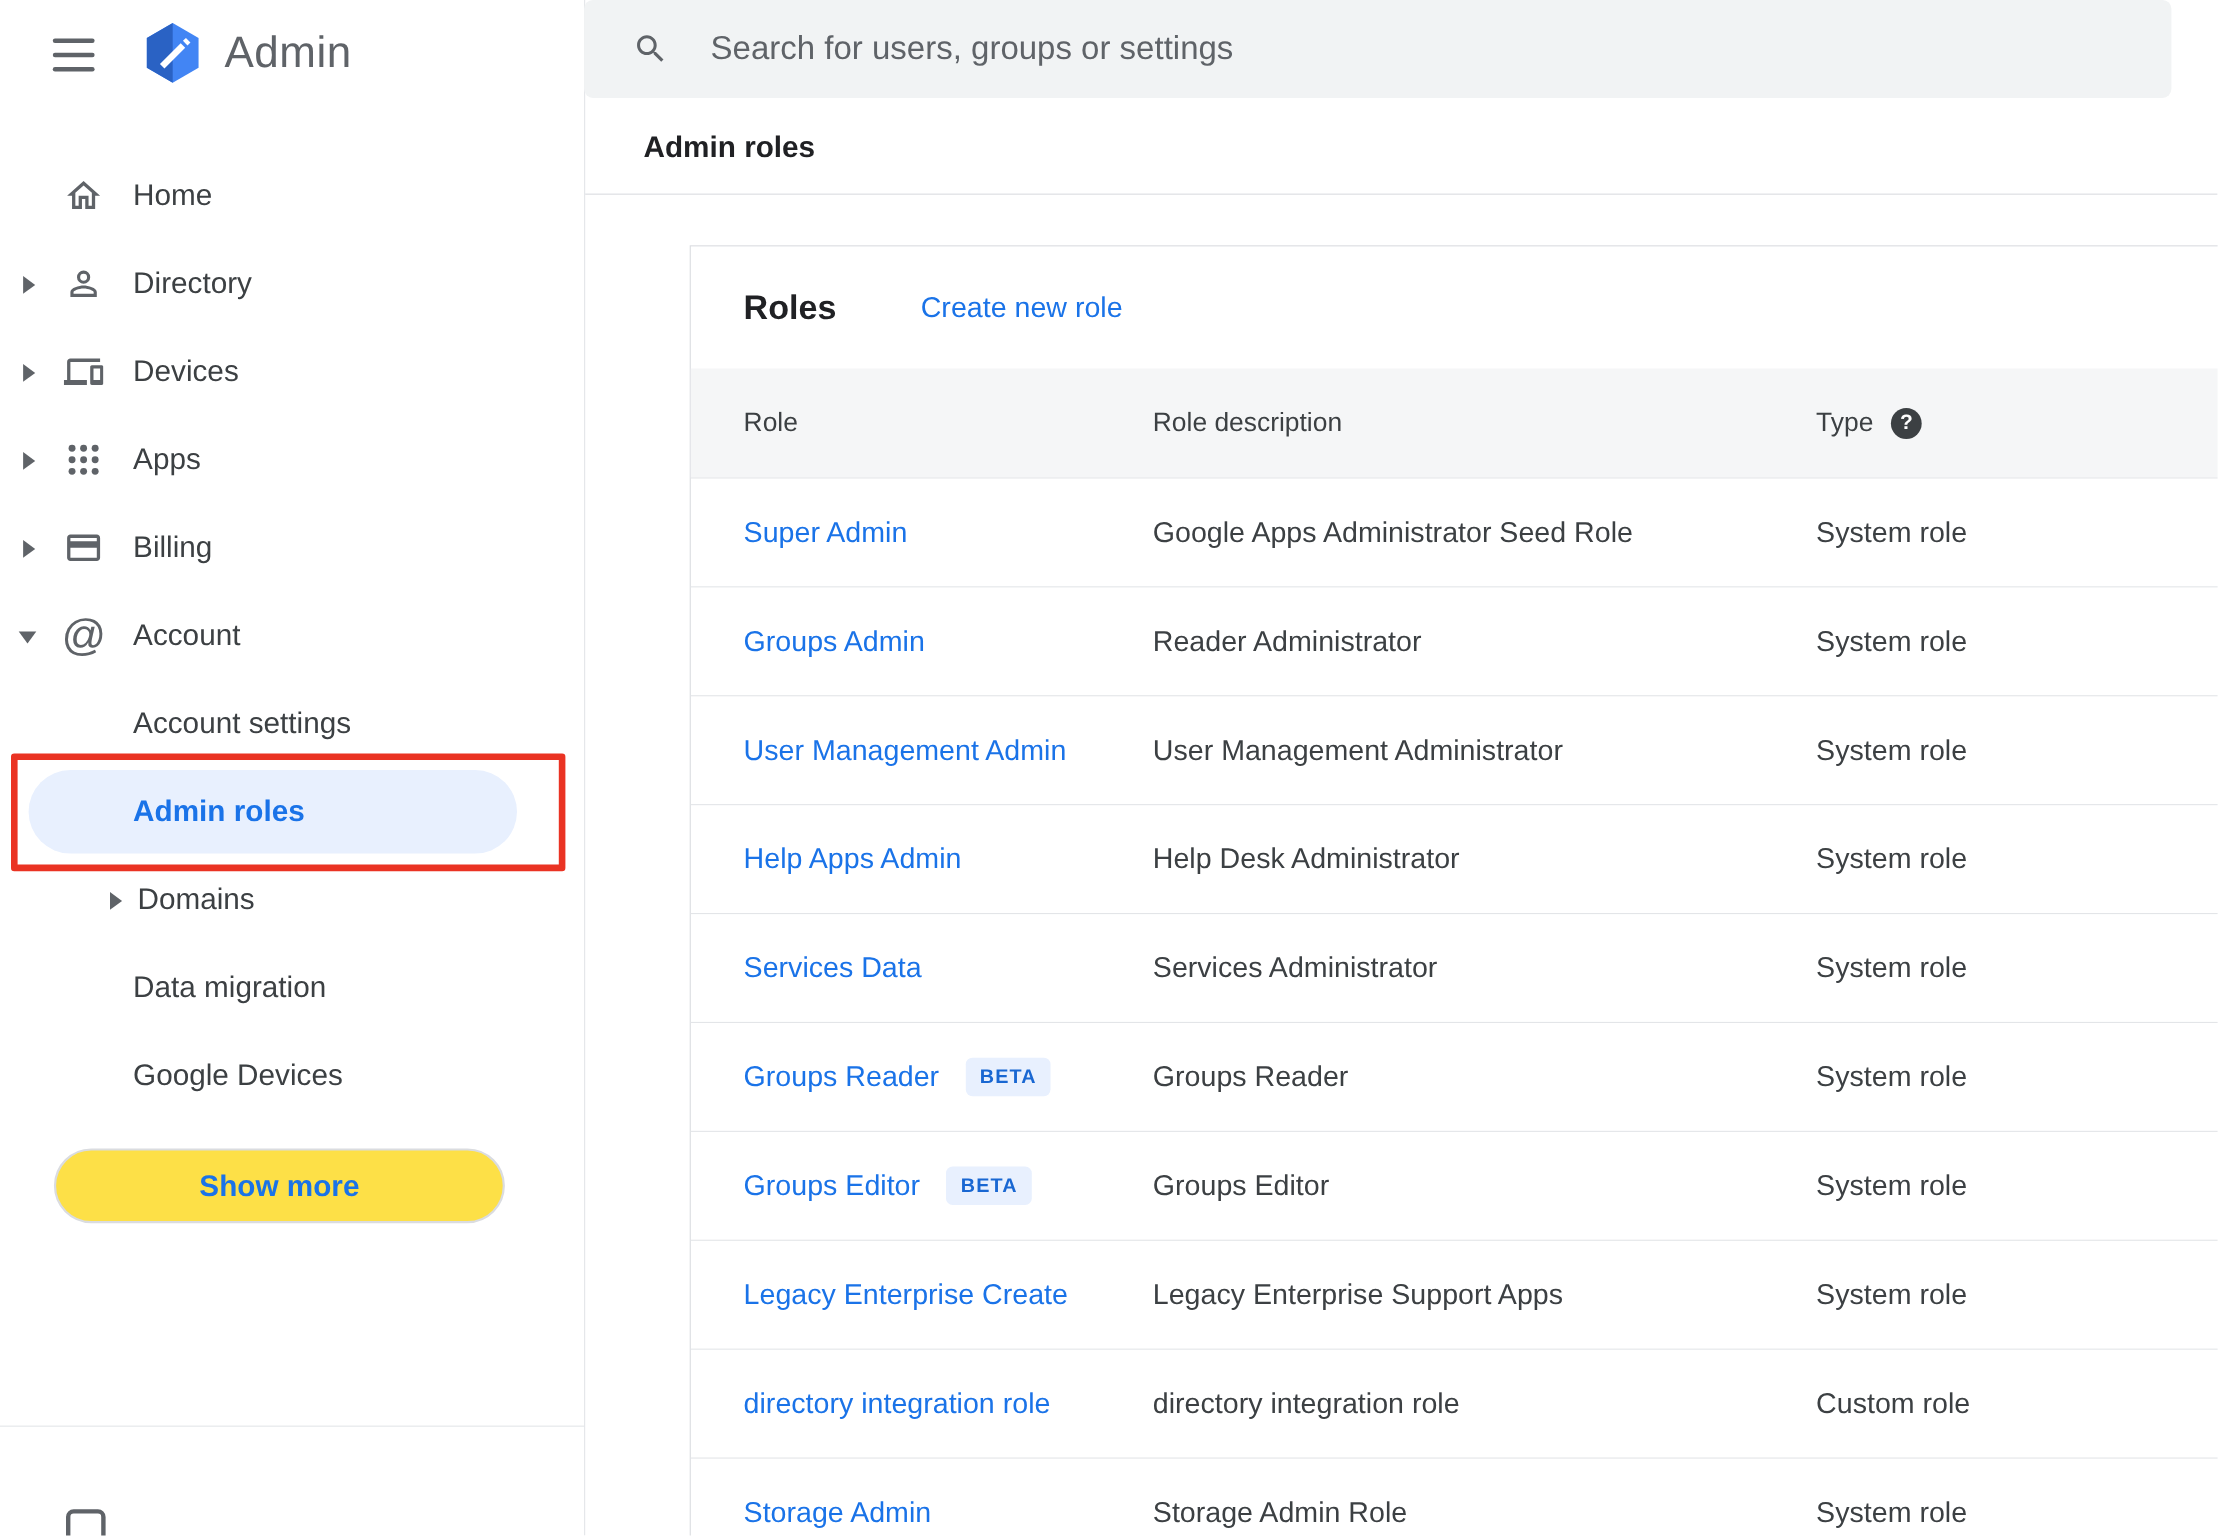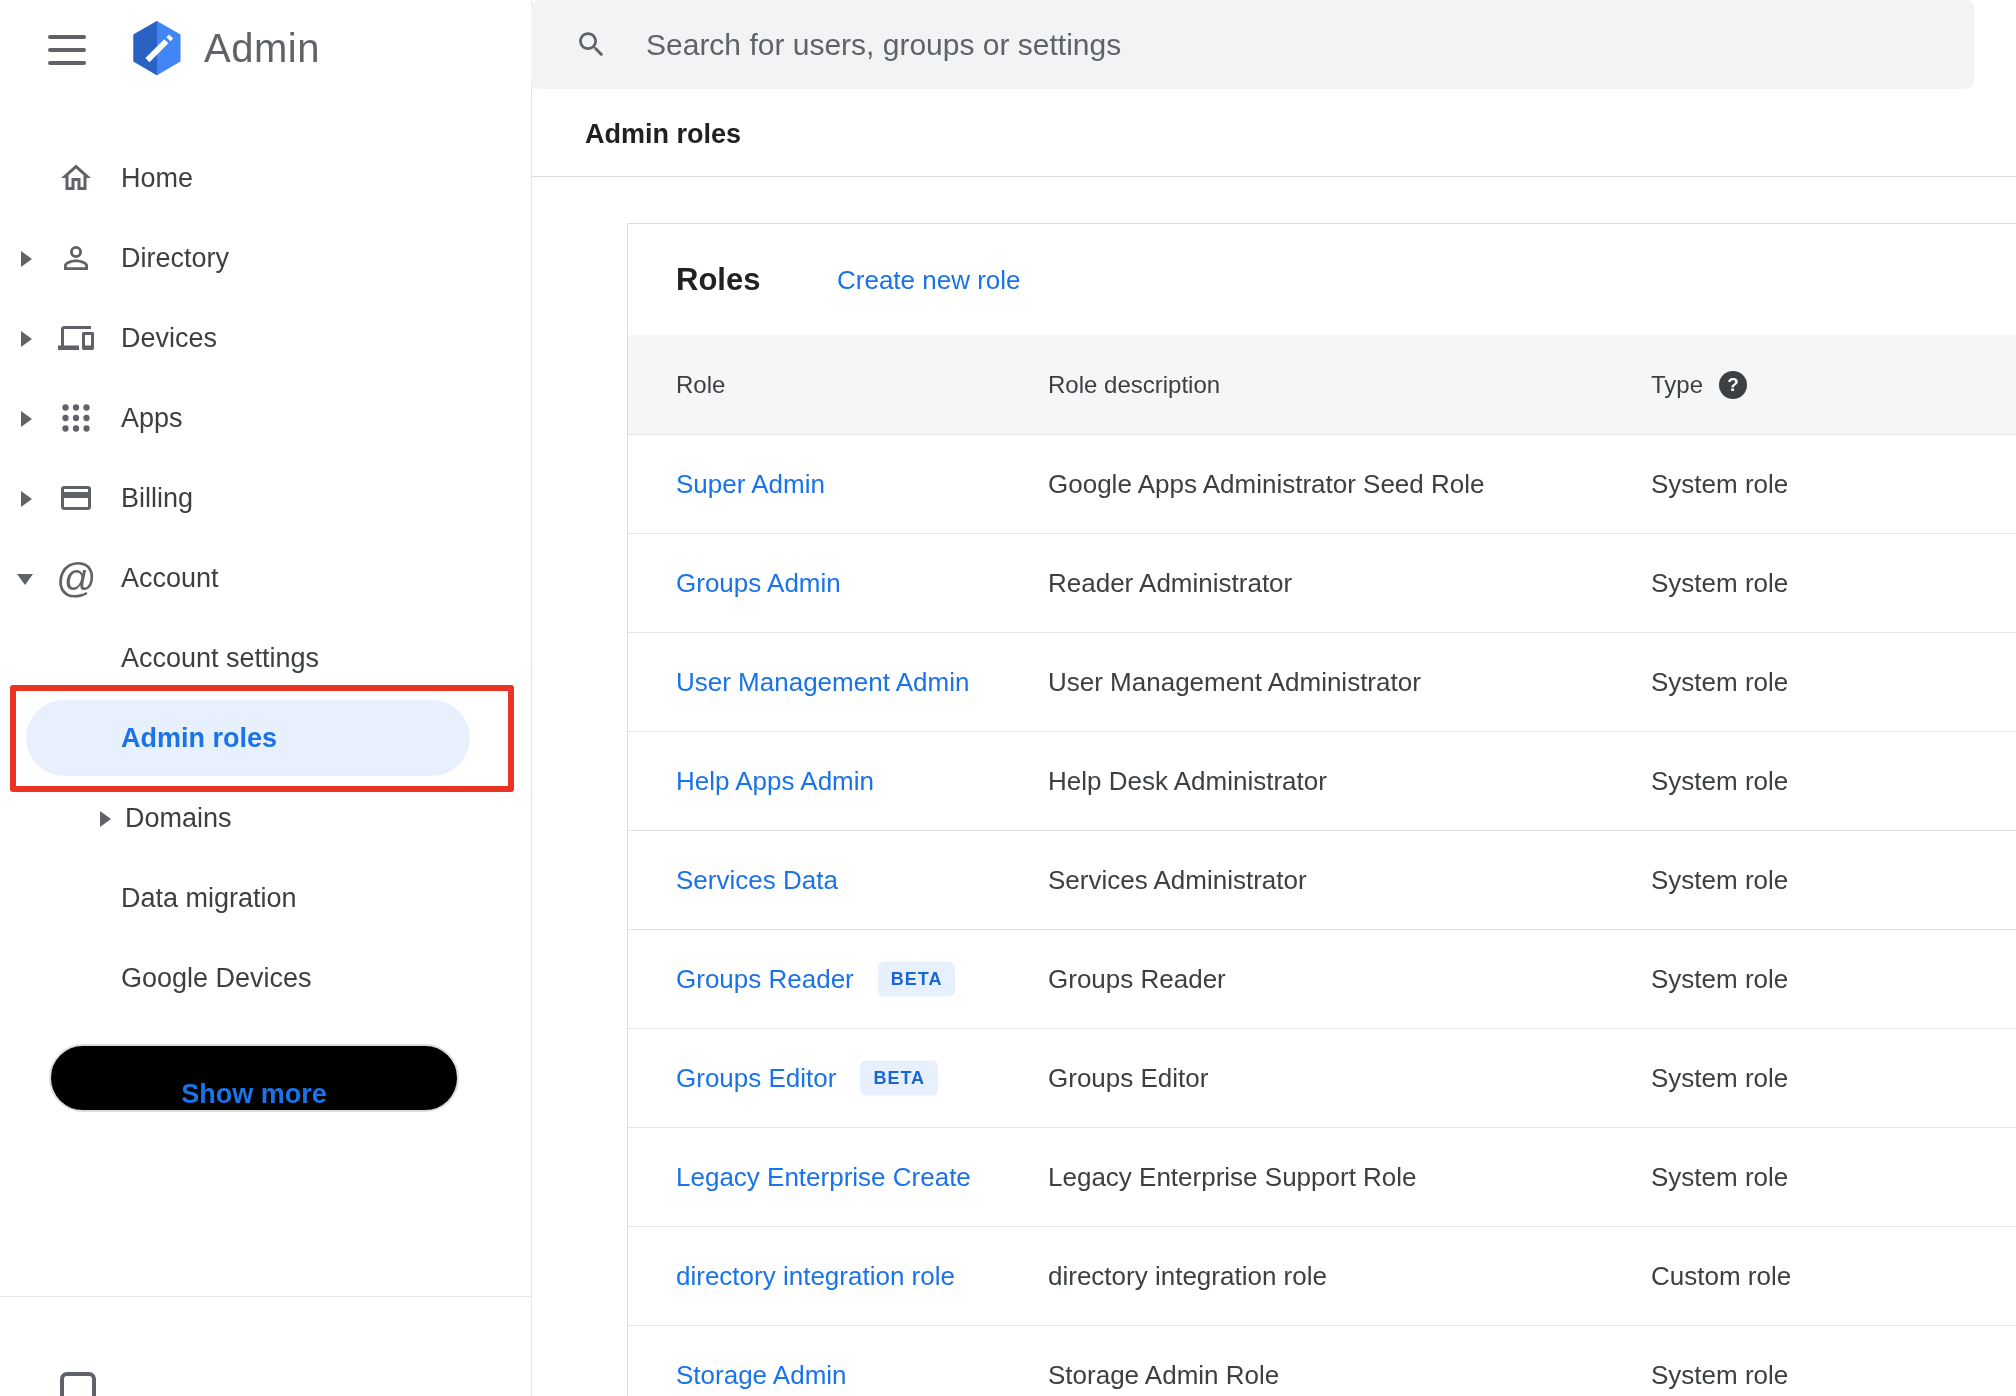--- a/index.html
+++ b/index.html
@@ -21,21 +21,21 @@
   .chev-d{position:absolute;left:17px;top:36px;width:0;height:0;border-left:8px solid transparent;border-right:8px solid transparent;border-top:11px solid #5f6368;}
   .chev-sub{left:100px;}
   .nav-icon{position:absolute;left:58px;top:22px;width:36px;height:36px;fill:#5f6368;}
   .at-glyph{position:absolute;left:56px;top:18px;font-size:40px;color:#5f6368;}
   .nav-label{position:absolute;left:121px;top:50%;transform:translateY(-50%);font-size:27px;color:#3c4043;white-space:nowrap;}
   .sub-label{left:121px;}
   .sub-label.indent{left:125px;}
   .pill{position:absolute;left:26px;top:2px;width:444px;height:76px;background:#e8f0fe;border-radius:40px;}
   .sub-item.selected .nav-label{color:#1a73e8;font-weight:bold;z-index:2;}
   .annotation-box{position:absolute;left:10px;top:685px;width:504px;height:107px;border:6px solid #ea3323;border-radius:3px;box-sizing:border-box;z-index:5;pointer-events:none;}
-  .show-more{position:absolute;left:49px;top:1044px;width:410px;height:68px;border:2px solid #dadce0;border-radius:36px;box-sizing:border-box;display:flex;align-items:flex-end;justify-content:center;font-size:27px;font-weight:bold;color:#1a73e8;cursor:pointer;background:#000000;}
+  .show-more{position:absolute;left:49px;top:1044px;width:410px;height:68px;border:2px solid #dadce0;border-radius:36px;box-sizing:border-box;display:flex;align-items:center;justify-content:center;font-size:27px;font-weight:bold;color:#1a73e8;cursor:pointer;background:#fde047;}
   .sidebar-bottom-divider{position:absolute;left:0;top:1296px;width:531px;height:1px;background:#e3e5e8;}
   .feedback{position:absolute;left:60px;top:1372px;width:36px;height:36px;border:4px solid #5f6368;border-radius:7px;box-sizing:border-box;}
   
   .search-bar{position:absolute;left:531px;top:0;width:1443px;height:89px;background:#f1f3f4;border-radius:8px;display:flex;align-items:center;}
   .search-bar svg{margin-left:44px;width:33px;height:33px;fill:#5f6368;flex:none;}
   .search-input{border:none;background:transparent;outline:none;margin-left:36px;width:1280px;font-size:30px;color:#202124;font-family:inherit;}
   .search-input::placeholder{color:#5f6368;opacity:1;}
   
   .breadcrumb{position:absolute;left:585px;top:119px;font-size:27px;font-weight:bold;color:#202124;}
   .main-divider{position:absolute;left:532px;top:176px;width:1484px;height:1px;background:#dadce0;}
@@ -249,21 +249,21 @@
       <span class="beta">BETA</span>
     </span>
     <span class="cell cell-desc">Groups Editor</span>
     <span class="cell cell-type">System role</span>
   </div>
 
   <div class="row">
     <span class="cell cell-role">
         <a class="role-link">Legacy Enterprise Create</a>
       </span>
-    <span class="cell cell-desc">Legacy Enterprise Support Role</span>
+    <span class="cell cell-desc">Legacy Enterprise Support Apps</span>
     <span class="cell cell-type">System role</span>
   </div>
 
   <div class="row">
     <span class="cell cell-role">
         <a class="role-link">directory integration role</a>
       </span>
     <span class="cell cell-desc">directory integration role</span>
     <span class="cell cell-type">Custom role</span>
   </div>

